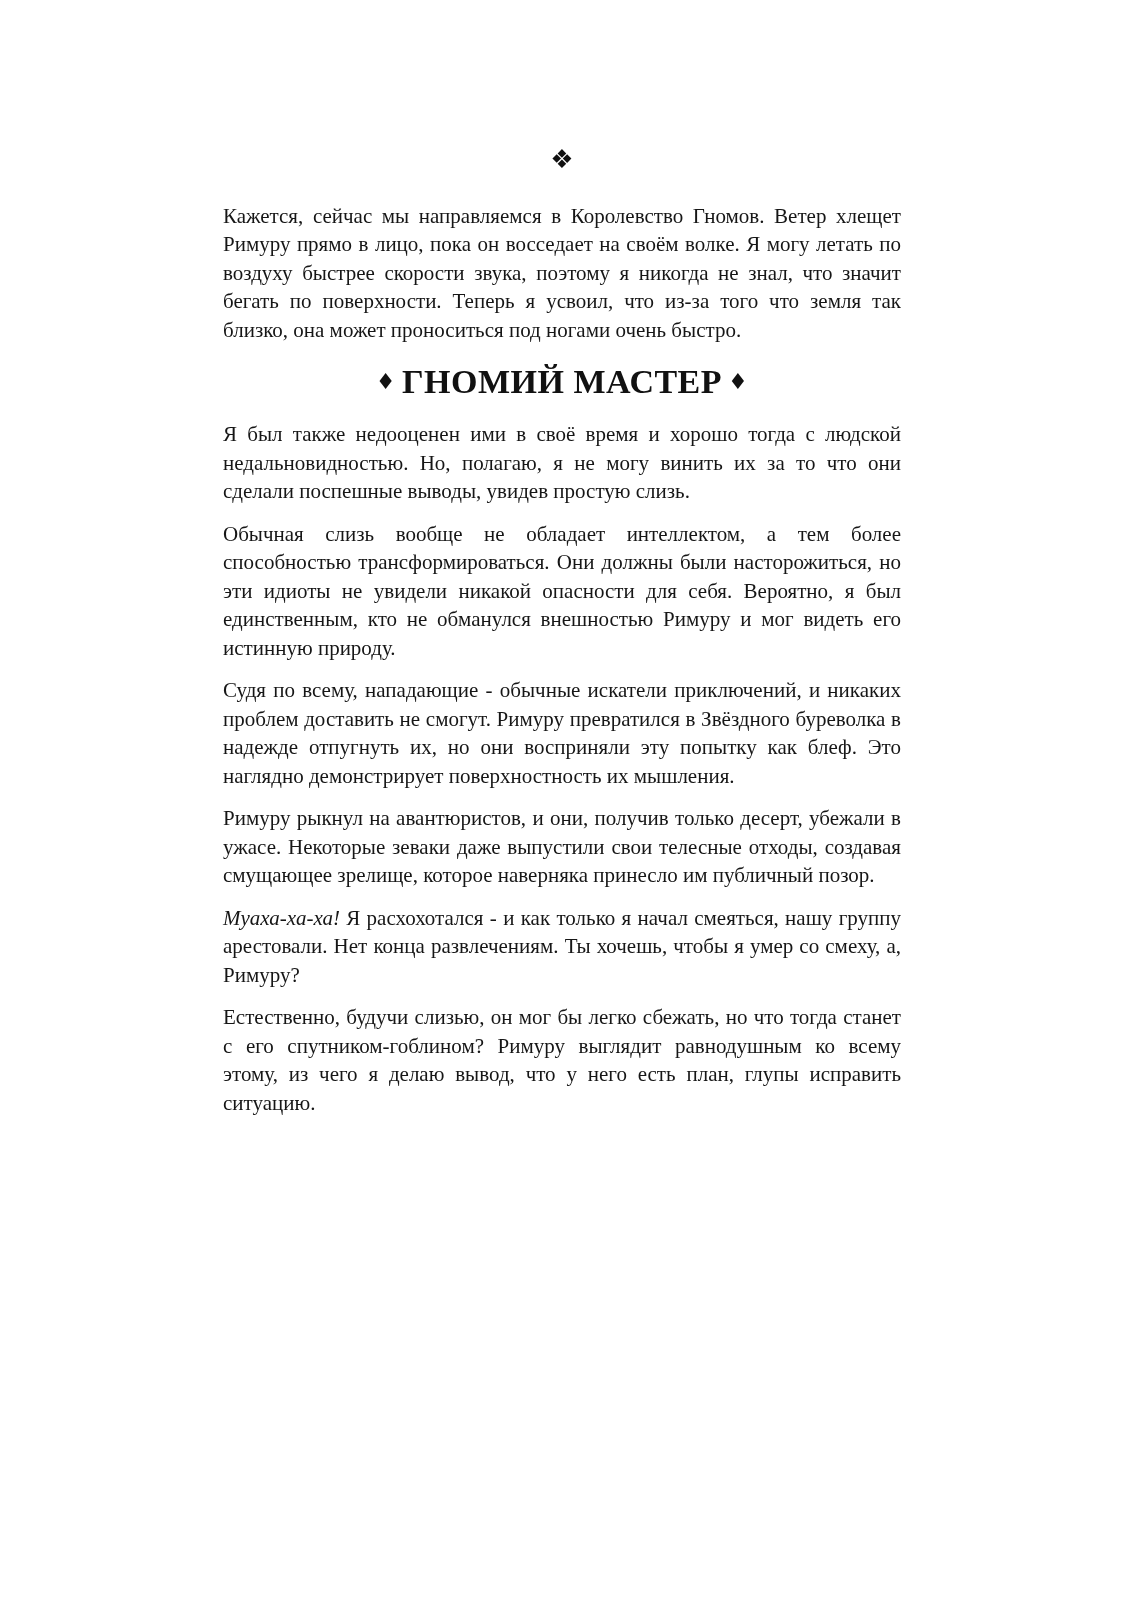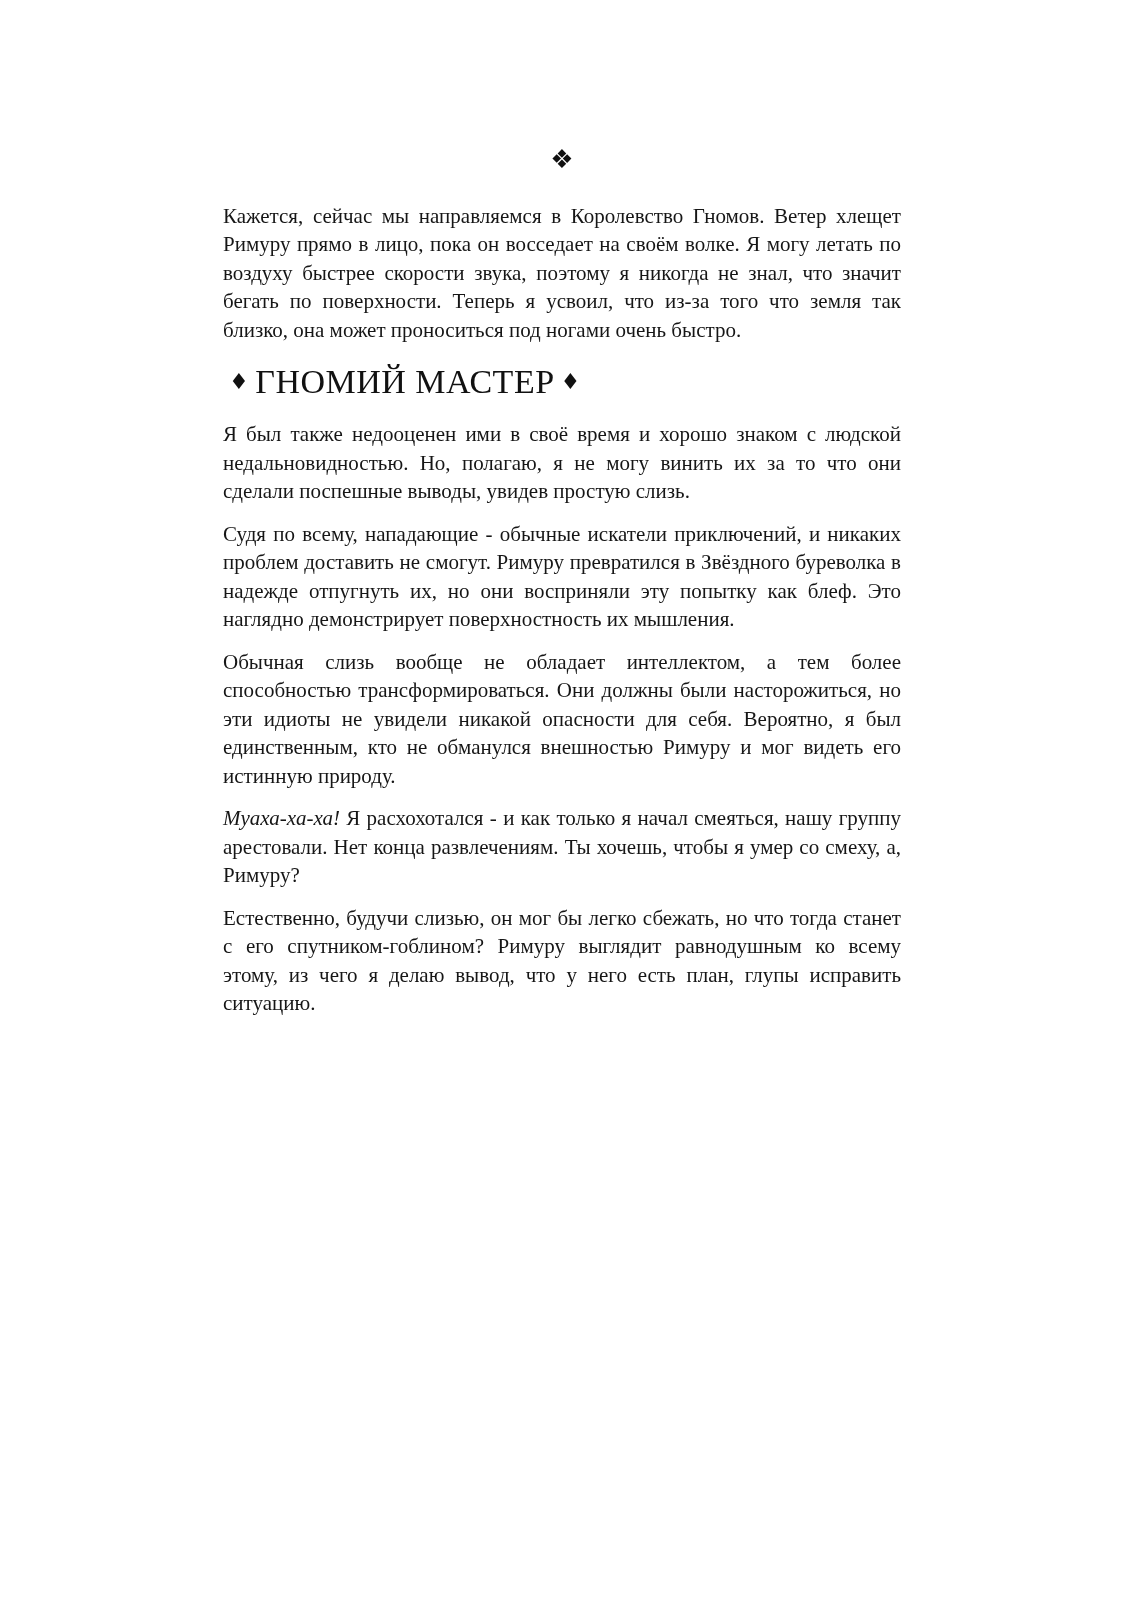--- a/index.html
+++ b/index.html
@@ -32,21 +32,22 @@
     font-family: "DejaVu Sans", sans-serif;
     font-size: 26px;
     line-height: 28px;
     color: #111111;
   }
 
   .column p { margin: 0 0 14px 0; }
 
   .chapter-heading {
     margin: 16px 0 16px 0;
-    font-weight: normal;
+    text-align: center;
+    font-weight: bold;
     font-size: 34px;
     line-height: 44px;
     letter-spacing: 0.5px;
     color: #111111;
     white-space: nowrap;
   }
   .chapter-heading .diamond {
     font-family: "DejaVu Sans", sans-serif;
     font-size: 22px;
     vertical-align: 4px;
@@ -64,26 +65,27 @@
     <div class="scene-break">
       <span class="glyph">❖</span>
     </div>
 
     <p>Кажется, сейчас мы направляемся в Королевство Гномов. Ветер хлещет Римуру прямо в лицо, пока он восседает на своём волке. Я могу летать по воздуху быстрее скорости звука, поэтому я никогда не знал, что значит бегать по поверхности. Теперь я усвоил, что из-за того что земля так близко, она может проноситься под ногами очень быстро.</p>
 
 
     <h2 class="chapter-heading"><span class="diamond">♦</span><span>ГНОМИЙ МАСТЕР</span><span class="diamond">♦</span></h2>
 
 
-    <p>Я был также недооценен ими в своё время и хорошо знаком с людской недальновидностью. Но, полагаю, я не могу винить их за то что они сделали поспешные выводы, увидев простую слизь.</p>
+    <p>Я был также недооценен ими в своё время и хорошо тогда с людской недальновидностью. Но, полагаю, я не могу винить их за то что они сделали поспешные выводы, увидев простую слизь.</p>
+
+    <p>Обычная слизь вообще не обладает интеллектом, а тем более способностью трансформироваться. Они должны были насторожиться, но эти идиоты не увидели никакой опасности для себя. Вероятно, я был единственным, кто не обманулся внешностью Римуру и мог видеть его истинную природу.</p>
 
     <p>Судя по всему, нападающие - обычные искатели приключений, и никаких проблем доставить не смогут. Римуру превратился в Звёздного буреволка в надежде отпугнуть их, но они восприняли эту попытку как блеф. Это наглядно демонстрирует поверхностность их мышления.</p>
 
-    <p>Обычная слизь вообще не обладает интеллектом, а тем более способностью трансформироваться. Они должны были насторожиться, но эти идиоты не увидели никакой опасности для себя. Вероятно, я был единственным, кто не обманулся внешностью Римуру и мог видеть его истинную природу.</p>
-
+    <p>Римуру рыкнул на авантюристов, и они, получив только десерт, убежали в ужасе. Некоторые зеваки даже выпустили свои телесные отходы, создавая смущающее зрелище, которое наверняка принесло им публичный позор.</p>
 
     <p><em class="lead">Муаха-ха-ха!</em> <span>Я расхохотался - и как только я начал смеяться, нашу группу арестовали. Нет конца развлечениям. Ты хочешь, чтобы я умер со смеху, а, Римуру?</span></p>
 
 
     <p>Естественно, будучи слизью, он мог бы легко сбежать, но что тогда станет с его спутником-гоблином? Римуру выглядит равнодушным ко всему этому, из чего я делаю вывод, что у него есть план, глупы исправить ситуацию.</p>
 
   </div>
 </div>
 
 </body></html>

